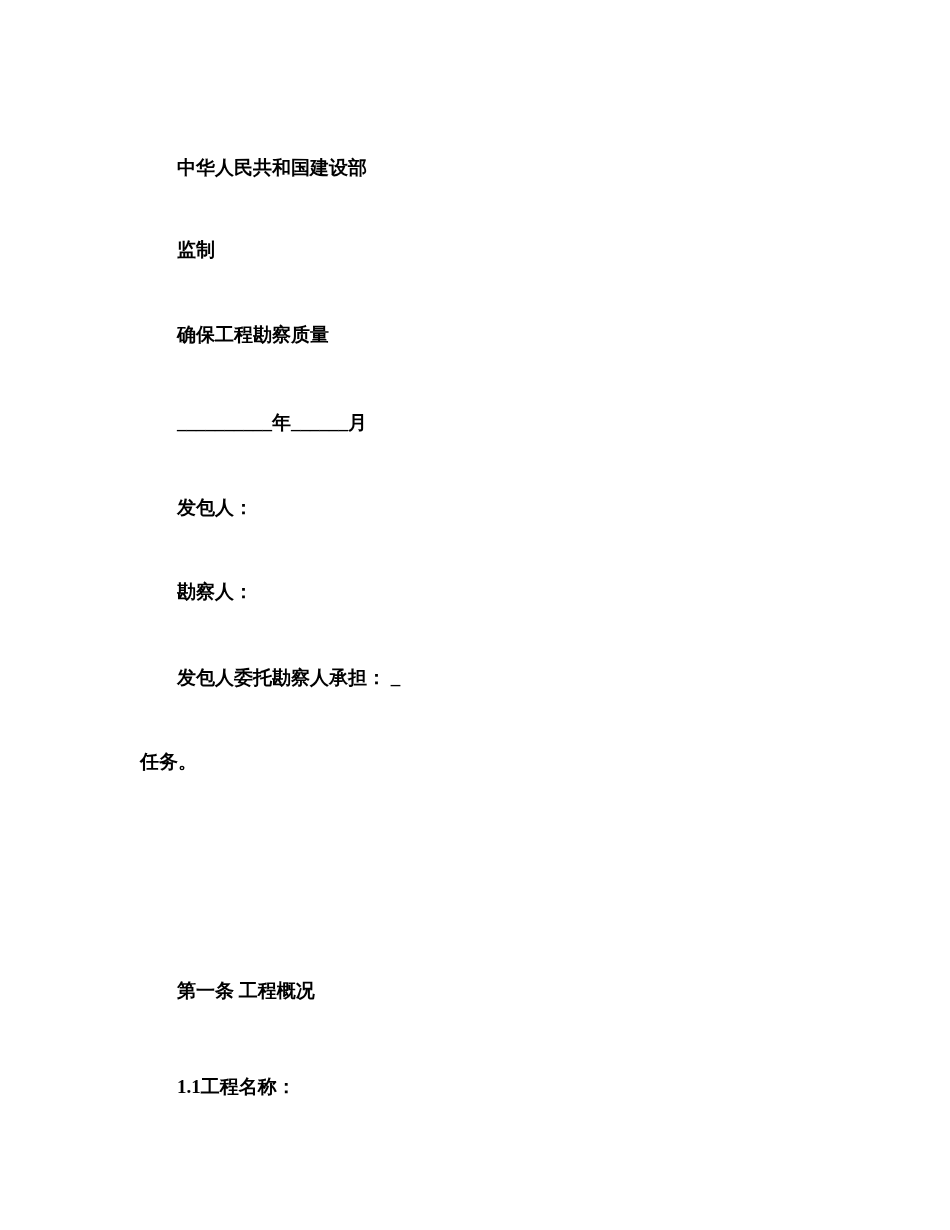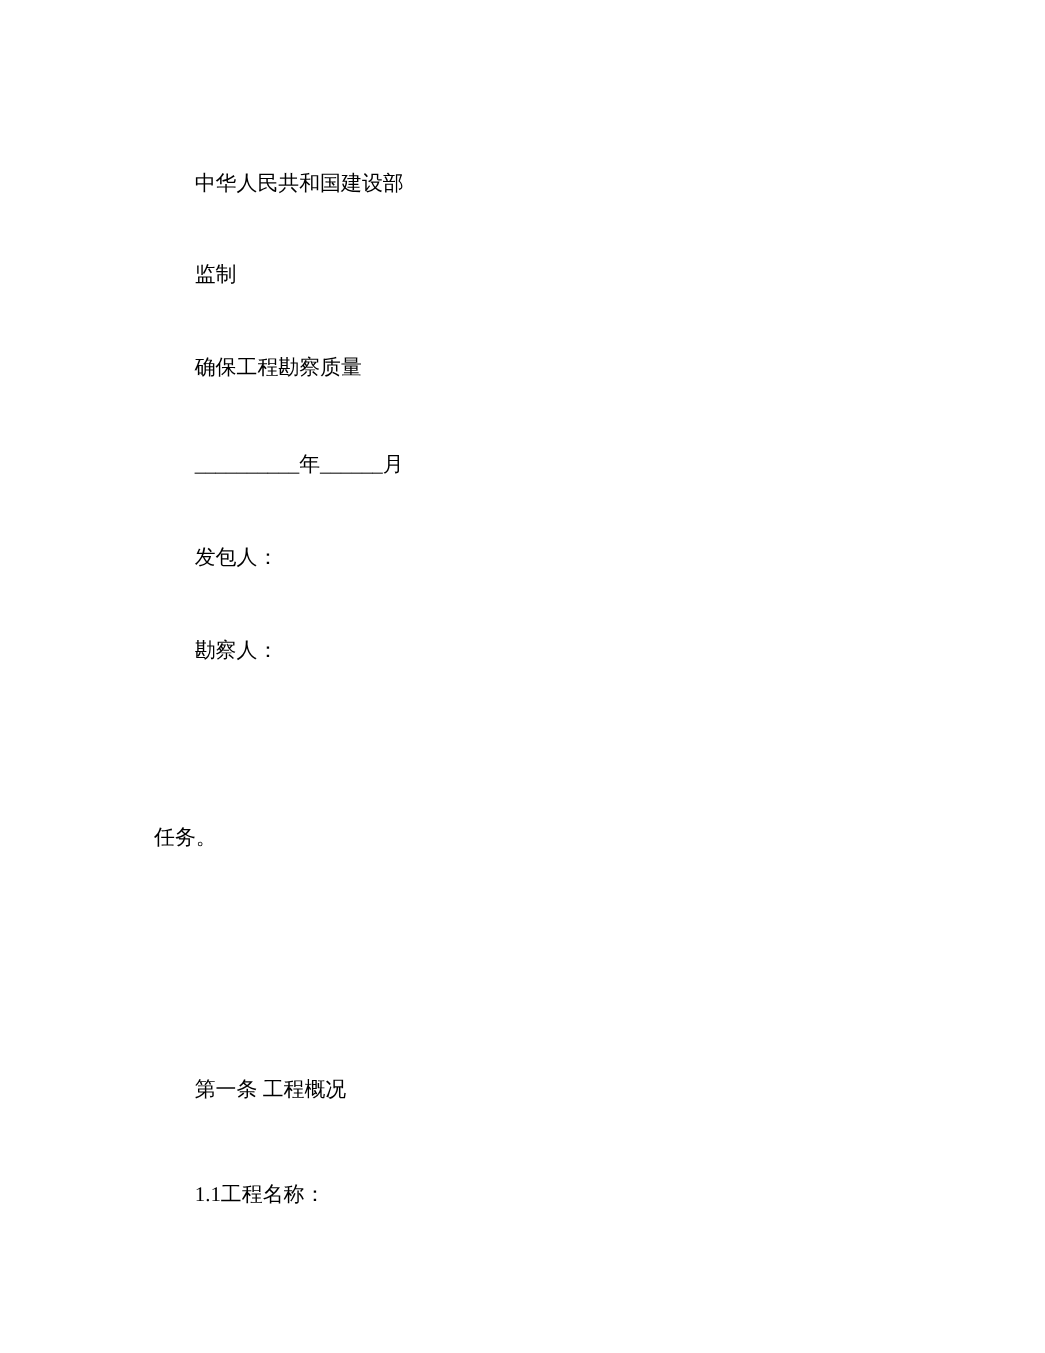--- a/index.html
+++ b/index.html
@@ -9,20 +9,21 @@
   }
   .page {
     position: relative;
     width: 950px;
     height: 1230px;
     background: #ffffff;
     color: #000000;
     font-family: "Liberation Serif", "DejaVu Serif", serif;
     font-size: 19px;
     overflow: hidden;
+    font-weight: bold;
   }
   .line {
     position: absolute;
     line-height: 22px;
     white-space: pre;
   }
   .indent { left: 177px; }
   .flush  { left: 140px; }
   .para {
     position: absolute;
@@ -43,20 +44,21 @@
   <div class="line indent" style="top:239px">监制</div>
 
   <div class="line indent" style="top:324px">确保工程勘察质量</div>
 
   <div class="line indent" style="top:412px">__________年______月</div>
 
   <div class="line indent" style="top:497px">发包人：</div>
 
   <div class="line indent" style="top:581px">勘察人：</div>
 
+  <div class="line indent" style="top:667px">发包人委托勘察人承担： _</div>
 
   <div class="line flush" style="top:751px">任务。</div>
 
 
   <div class="line indent" style="top:980px">第一条 工程概况</div>
 
   <div class="line indent" style="top:1076px">1.1工程名称：</div>
 
 </div>
 

